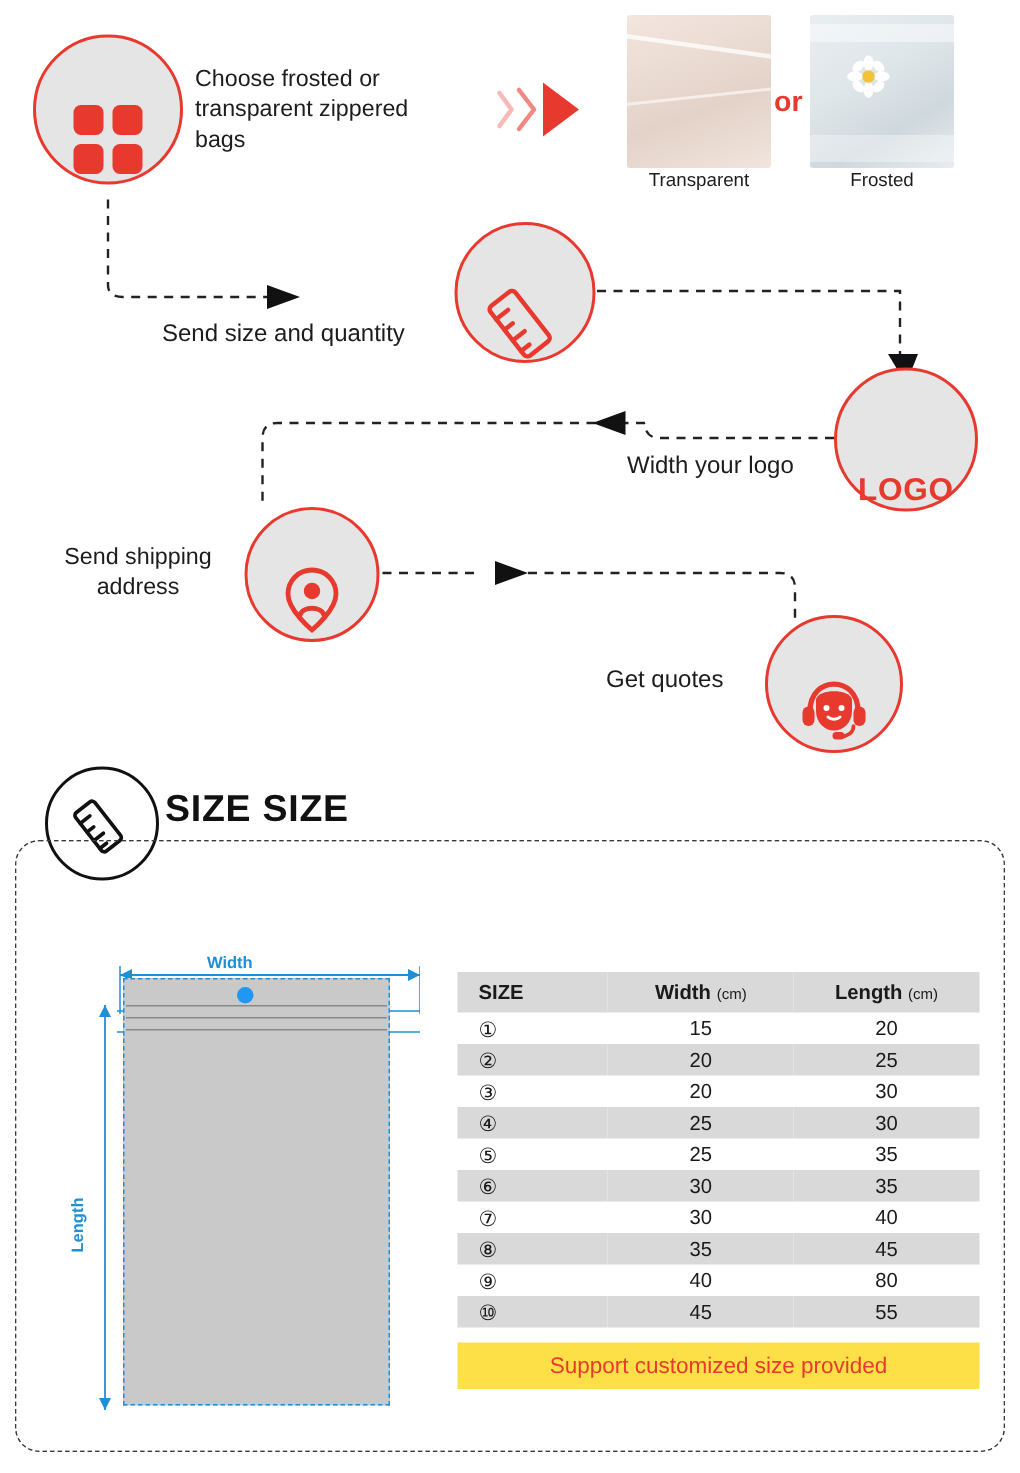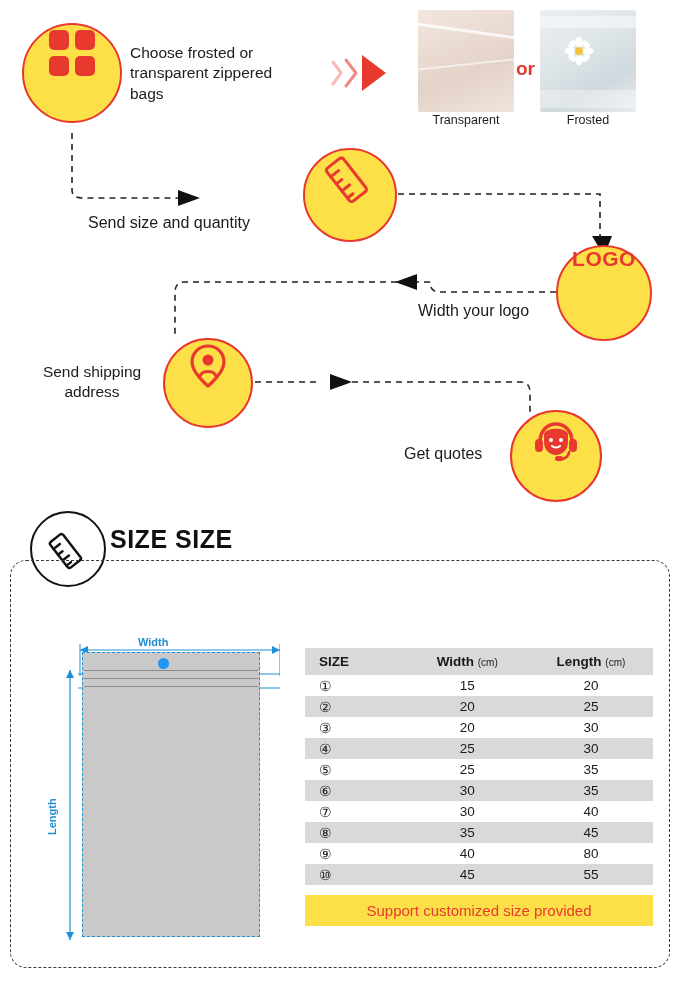--- a/index.html
+++ b/index.html
@@ -19,24 +19,24 @@
     position: absolute;
     left: 0; top: 0;
     width: 680px;
     height: 982px;
   }
   
   .circle-icon {
     position: absolute;
     border-radius: 50%;
     border: 2px solid #e8392f;
-    background: #fde047;
+    background: #e5e5e5;
     box-sizing: border-box;
     display: flex;
-    align-items: flex-start;
+    align-items: flex-end;
     justify-content: center;
   }
   .step-text {
     position: absolute;
     font-size: 15.5px;
     line-height: 1.32;
     color: #1c1c1c;
     font-family: "Liberation Sans", sans-serif;
   }
   .logo-text {
@@ -286,21 +286,21 @@
     <svg width="54" height="54" viewBox="0 0 54 54">
       <g transform="rotate(-38 27 27)">
         <rect x="12" y="6" width="21" height="42" rx="3" fill="none" stroke="#e8392f" stroke-width="3"></rect>
         <line x1="12" y1="15" x2="22" y2="15" stroke="#e8392f" stroke-width="3" stroke-linecap="round"></line>
         <line x1="12" y1="24" x2="19" y2="24" stroke="#e8392f" stroke-width="3" stroke-linecap="round"></line>
         <line x1="12" y1="33" x2="22" y2="33" stroke="#e8392f" stroke-width="3" stroke-linecap="round"></line>
         <line x1="12" y1="42" x2="19" y2="42" stroke="#e8392f" stroke-width="3" stroke-linecap="round"></line>
       </g>
     </svg>
   </div>
-  <div class="step-text" style="left:88px; top:212px; width:230px; font-size:16px;">Send size and quantity</div>
+  <div class="step-text" style="left:108px; top:212px; width:230px; font-size:16px;">Send size and quantity</div>
 
   <div class="circle-icon" style="left:556px; top:245px; width:96px; height:96px;">
     <span class="logo-text">LOGO</span>
   </div>
   <div class="step-text" style="left:418px; top:300px; width:160px; font-size:16px;">Width your logo</div>
 
   <div class="circle-icon" style="left:163px; top:338px; width:90px; height:90px;">
     <svg width="52" height="52" viewBox="0 0 52 52">
       <path d="M26 6 C17 6 10 13 10 22 C10 33 26 46 26 46 C26 46 42 33 42 22 C42 13 35 6 26 6 Z" fill="none" stroke="#e8392f" stroke-width="3.2"></path>
       <circle cx="26" cy="20" r="5.5" fill="#e8392f"></circle>

